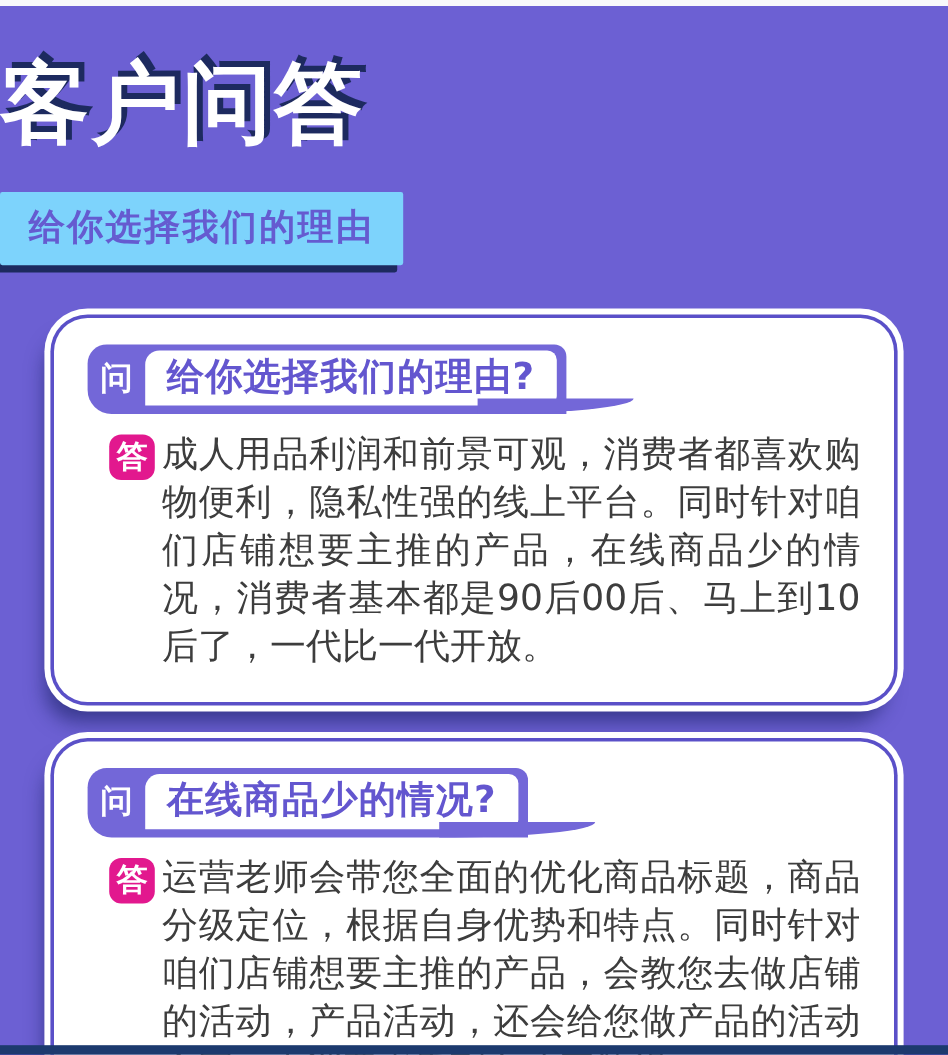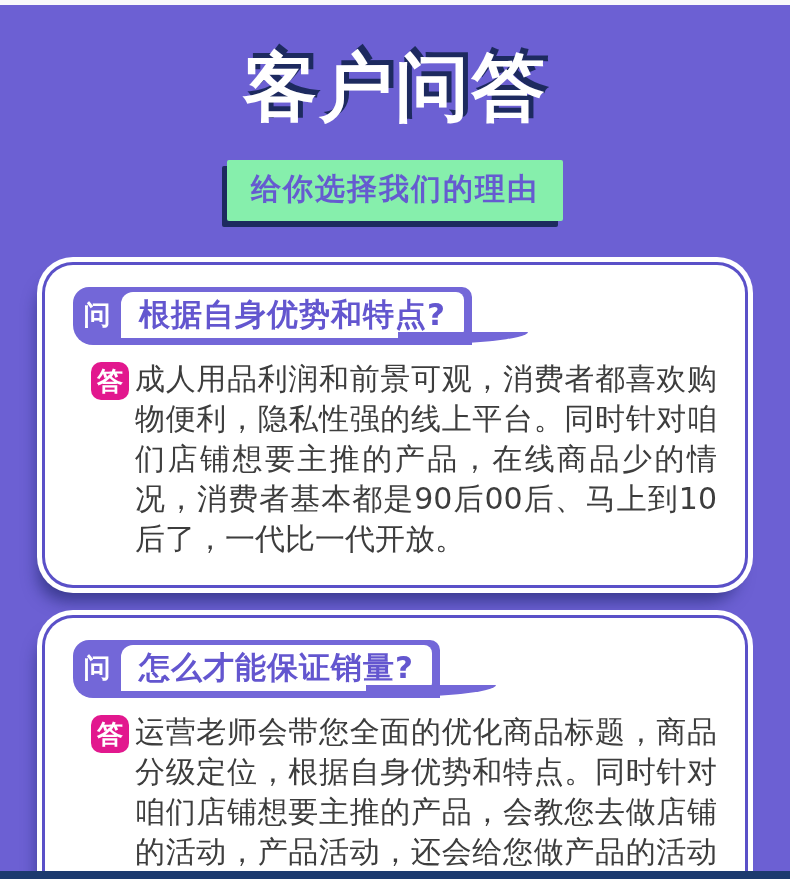--- a/index.html
+++ b/index.html
@@ -3,28 +3,28 @@
 <meta charset="utf-8">
 <style>
   html,body { margin:0; padding:0; }
   body {
     width:790px; height:879px; overflow:hidden; position:relative;
     background:#6c60d3;
     font-family:"DejaVu Sans","Liberation Sans",sans-serif;
   }
   .top-strip { height:5px; background:#f8f8fb; }
 
-  .hero { text-align:center; margin-top:44px; }
+  .hero { margin-top:44px; }
   .page-title {
     margin:0; font-size:74px; font-weight:bold; color:#ffffff;
     letter-spacing:2px; line-height:1.05;
     text-shadow:5px -5px 0 #1d2a5f;
   }
   .subtitle-box {
-    display:inline-block; margin-top:14px; background:#86efac;
+    display:inline-block; margin-top:14px; background:#7dd3fc;
     padding:9px 24px 11px; border-radius:2px;
     box-shadow:-5px 6px 0 #1d2a5f;
   }
   .subtitle-text {
     font-size:30px; font-weight:bold; color:#655bd0; letter-spacing:2px;
   }
 
   .card {
     position:relative; width:700px; margin:44px auto 0; box-sizing:border-box;
     background:#ffffff; border-radius:28px;
@@ -85,39 +85,39 @@
       <span class="subtitle-text">给你选择我们的理由</span>
     </div>
   </div>
 
   <div class="card">
     <div class="q-header">
       <div class="q-main">
         <span class="q-badge">
           <span>问</span>
         </span>
-        <span class="q-text">根据自身优势和特点?</span>
+        <span class="q-text">给你选择我们的理由?</span>
         <i class="q-swoosh"></i>
       </div>
     </div>
     <div class="answer">
       <span class="a-badge">
         <span>答</span>
       </span>
       <span>成人用品利润和前景可观，消费者都喜欢购物便利，隐私性强的线上平台。同时针对咱们店铺想要主推的产品，在线商品少的情况，消费者基本都是90后00后、马上到10后了，一代比一代开放。</span>
     </div>
   </div>
 
   <div class="card">
     <div class="q-header">
       <div class="q-main">
         <span class="q-badge">
           <span>问</span>
         </span>
-        <span class="q-text">怎么才能保证销量?</span>
+        <span class="q-text">在线商品少的情况?</span>
         <i class="q-swoosh"></i>
       </div>
     </div>
     <div class="answer">
       <span class="a-badge">
         <span>答</span>
       </span>
       <span>运营老师会带您全面的优化商品标题，商品分级定位，根据自身优势和特点。同时针对咱们店铺想要主推的产品，会教您去做店铺的活动，产品活动，还会给您做产品的活动主图，上消费者看到有购买欲望。</span>
     </div>
   </div>

